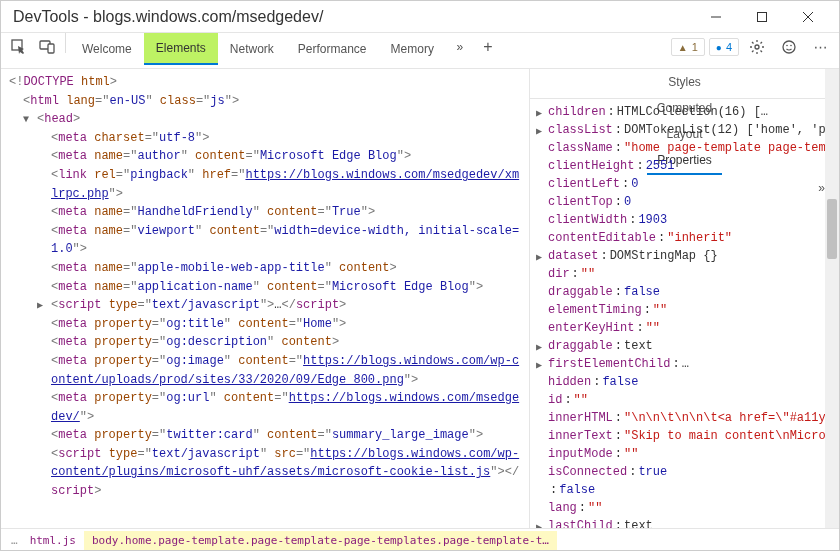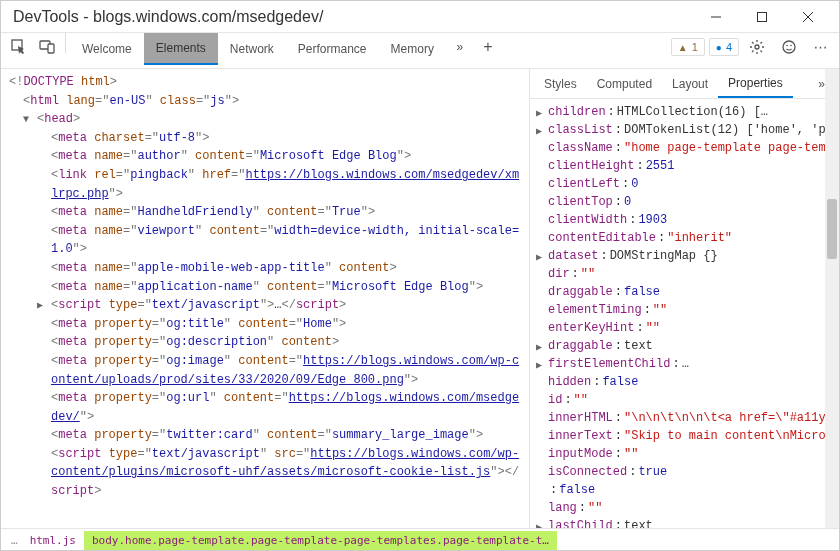--- a/index.html
+++ b/index.html
@@ -5,21 +5,21 @@
   * { box-sizing: border-box; margin: 0; padding: 0; }
   body { font-family: "Segoe UI", Arial, sans-serif; font-size: 12px; color: #333; background: #fff; width: 840px; height: 551px; overflow: hidden; border: 1px solid #ccc; position: relative; }
   .titlebar { height: 32px; display: flex; align-items: center; padding: 0 8px; border-bottom: 1px solid #e5e5e5; }
   .titlebar-title { flex: 1; font-size: 16px; color: #333; padding-left: 4px; }
   .win-controls { display: flex; gap: 0; }
   .win-btn { width: 46px; height: 30px; display: flex; align-items: center; justify-content: center; font-size: 14px; color: #333; }
   .toolbar { height: 36px; display: flex; align-items: flex-start; padding: 0 4px; border-bottom: 1px solid #e5e5e5; }
   .tb-icon { width: 28px; height: 28px; display: flex; align-items: center; justify-content: center; color: #555; }
   .tab-row { display: flex; align-items: center; }
   .tab { padding: 8px 12px; font-size: 12px; color: #555; }
-  .tab.active { background: #a3a3a3; border-bottom: 2px solid #0078d4; color: #333; }
+  .tab.active { background: #bef264; border-bottom: 2px solid #0078d4; color: #333; }
   .tb-right { margin-left: auto; display: flex; align-items: center; gap: 4px; }
   .badge { display: inline-flex; align-items: center; gap: 4px; padding: 2px 6px; border-radius: 2px; font-size: 11px; border: 1px solid #ddd; }
   .badge.warn { color: #8a6d3b; }
   .badge.info { color: #0078d4; }
   .badge-dot { font-size: 10px; }
   .divider-v { width: 1px; height: 20px; background: #ddd; margin: 0 4px; }
 
   .main { display: flex; height: calc(551px - 32px - 36px - 24px); }
   .elements-pane { flex: 1; overflow: auto; font-family: Consolas, "Courier New", monospace; font-size: 12px; line-height: 1.55; padding: 4px 8px; position: relative; }
   .elements-pane .line { white-space: pre-wrap; word-break: break-all; }
@@ -28,37 +28,37 @@
   .elements-pane .indent-3 { padding-left: 42px; }
   .arrow { position: absolute; left: 14px; color: #666; font-size: 10px; top: 2px; }
   .t-punct { color: #777; }
   .t-tag { color: #8a1e7c; }
   .t-attr { color: #994500; }
   .t-val { color: #1a1aa6; }
   .t-text { color: #333; }
   .t-link { color: #1a1aa6; text-decoration: underline; }
 
   .right-pane { width: 310px; border-left: 1px solid #e5e5e5; display: flex; flex-direction: column; }
-  .rp-tabs { display: flex; align-items: center; border-bottom: 1px solid #e5e5e5; height: 30px; padding: 0 4px; }
+  .rp-tabs { display: flex; align-items: center; border-bottom: 1px solid #e5e5e5; height: 30px; padding: 0 4px; flex-direction: column; }
   .rp-tab { padding: 6px 10px; font-size: 12px; color: #555; }
   .rp-tab.active { border-bottom: 2px solid #0078d4; color: #333; }
   .rp-body { flex: 1; overflow: auto; font-family: Consolas, "Courier New", monospace; font-size: 12px; line-height: 1.5; padding: 4px 6px; }
   .prop-line { display: flex; flex-wrap: nowrap; overflow: hidden; white-space: nowrap; padding-left: 12px; position: relative; }
   .prop-line .tri { position: absolute; left: 0; color: #666; font-size: 10px; top: 3px; }
   .p-key { color: #8a1e7c; }
   .p-sep { color: #333; padding: 0 2px; }
   .p-val { color: #333; overflow: hidden; text-overflow: ellipsis; }
   .p-str { color: #c41a16; }
   .p-num { color: #1a1aa6; }
   .p-bool { color: #1a1aa6; }
   .p-obj { color: #333; }
 
   .breadcrumb { height: 24px; border-top: 1px solid #e5e5e5; display: flex; align-items: center; font-family: Consolas, monospace; font-size: 11px; color: #8a1e7c; padding: 0 6px; overflow: hidden; }
   .bc-item { padding: 3px 8px; white-space: nowrap; }
-  .bc-item.sel { background: #bef264; }
+  .bc-item.sel { background: #fef9c3; }
   .bc-ell { color: #999; padding: 0 4px; }
 
   .scrollbar-fake { position: absolute; right: 0; width: 14px; background: #f0f0f0; }
   .sb-thumb { position: absolute; right: 2px; width: 10px; background: #c0c0c0; border-radius: 2px; }
 </style>
 </head>
 <body>
 
 <div class="titlebar">
   <div class="titlebar-title">DevTools - blogs.windows.com/msedgedev/</div>

